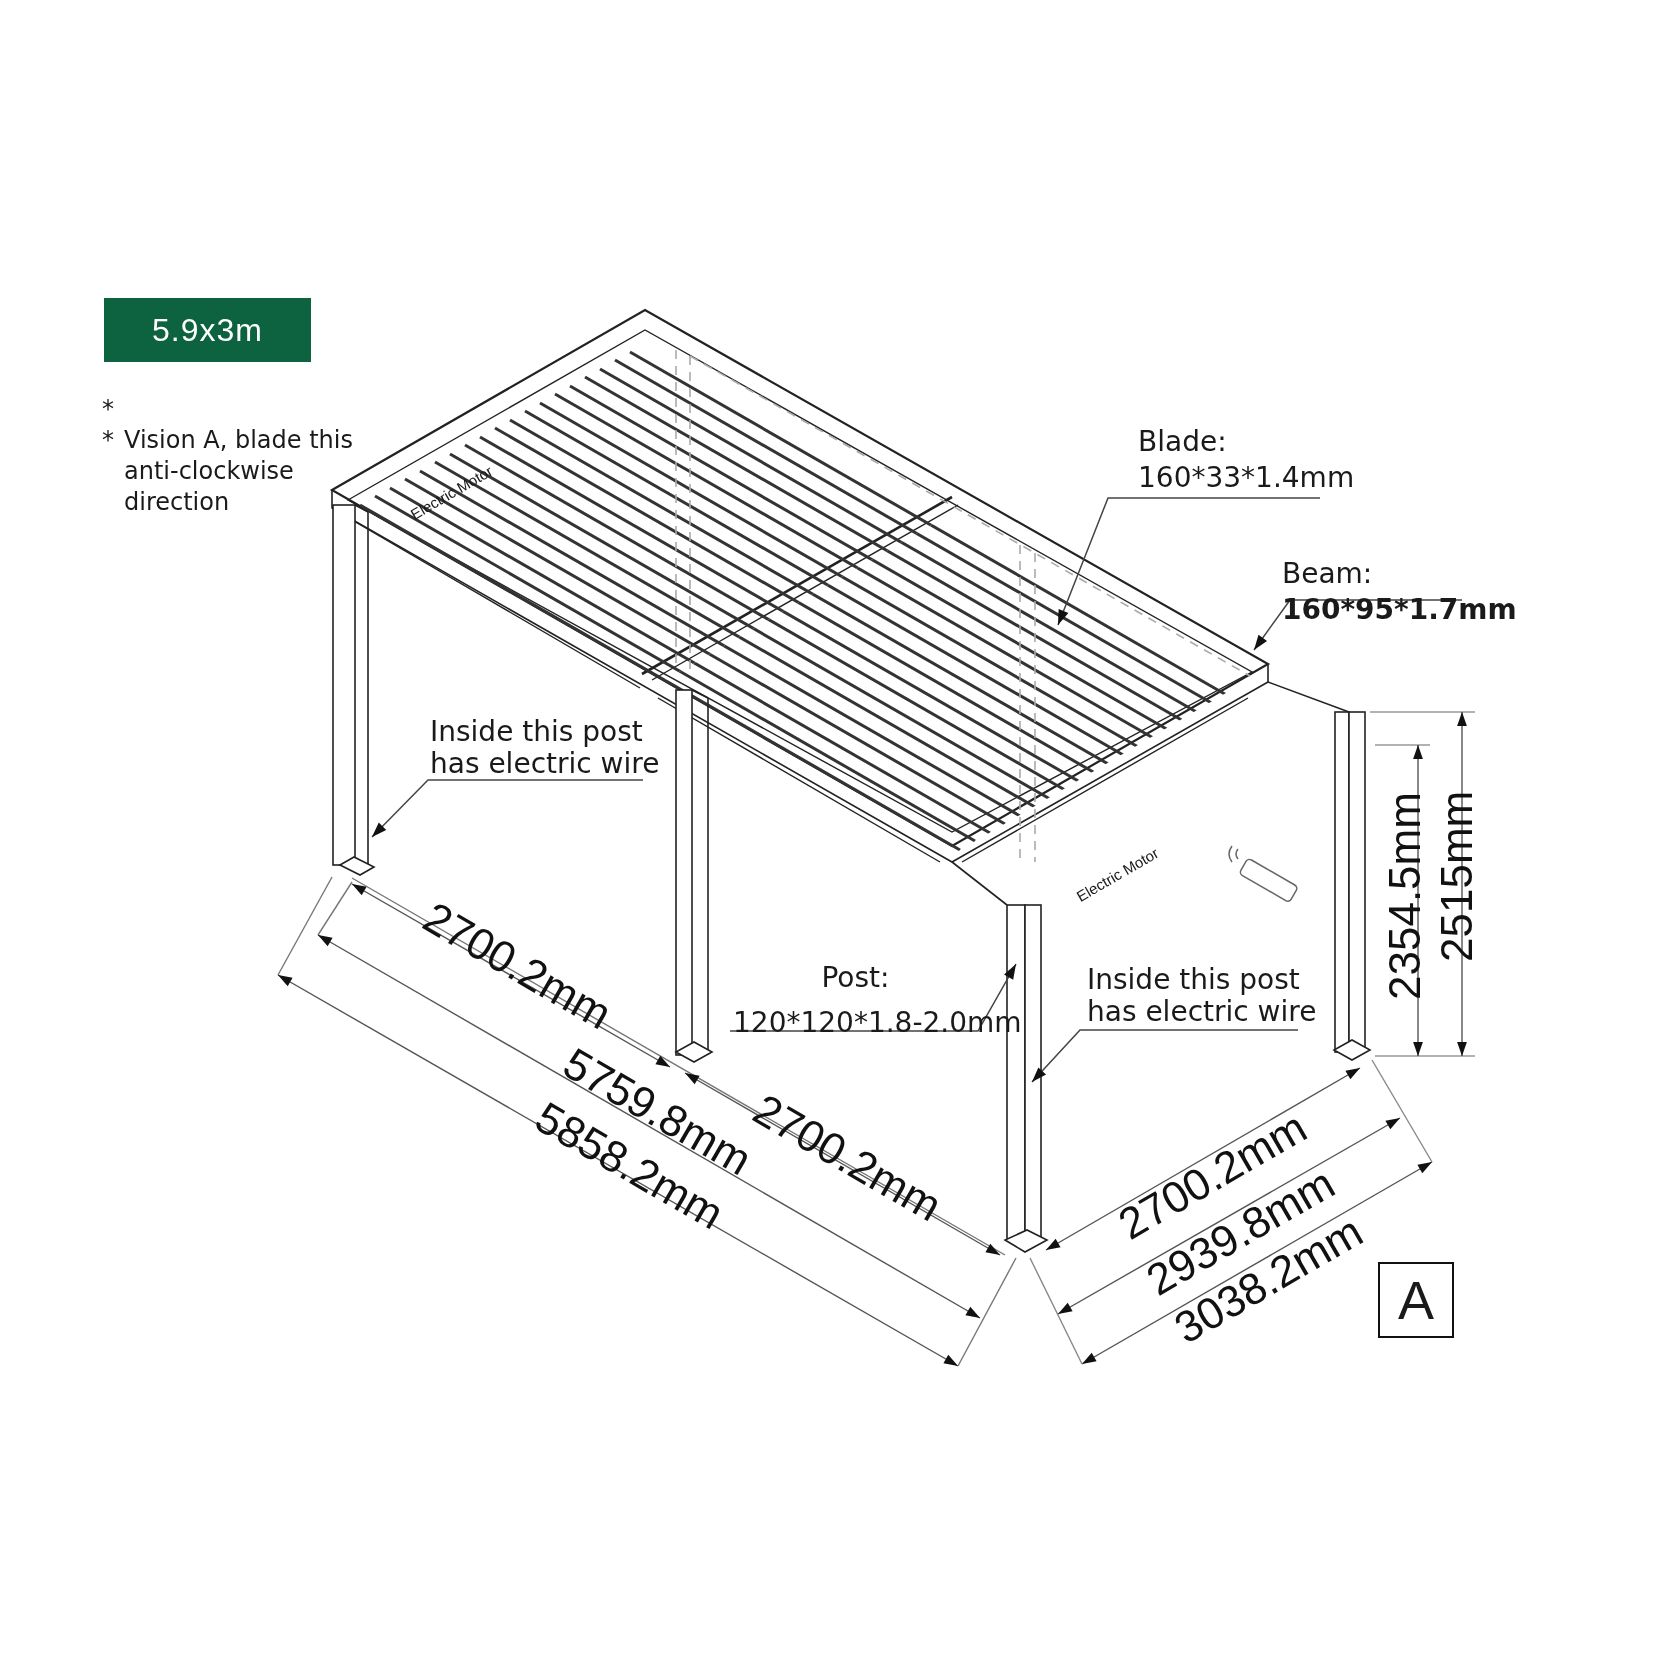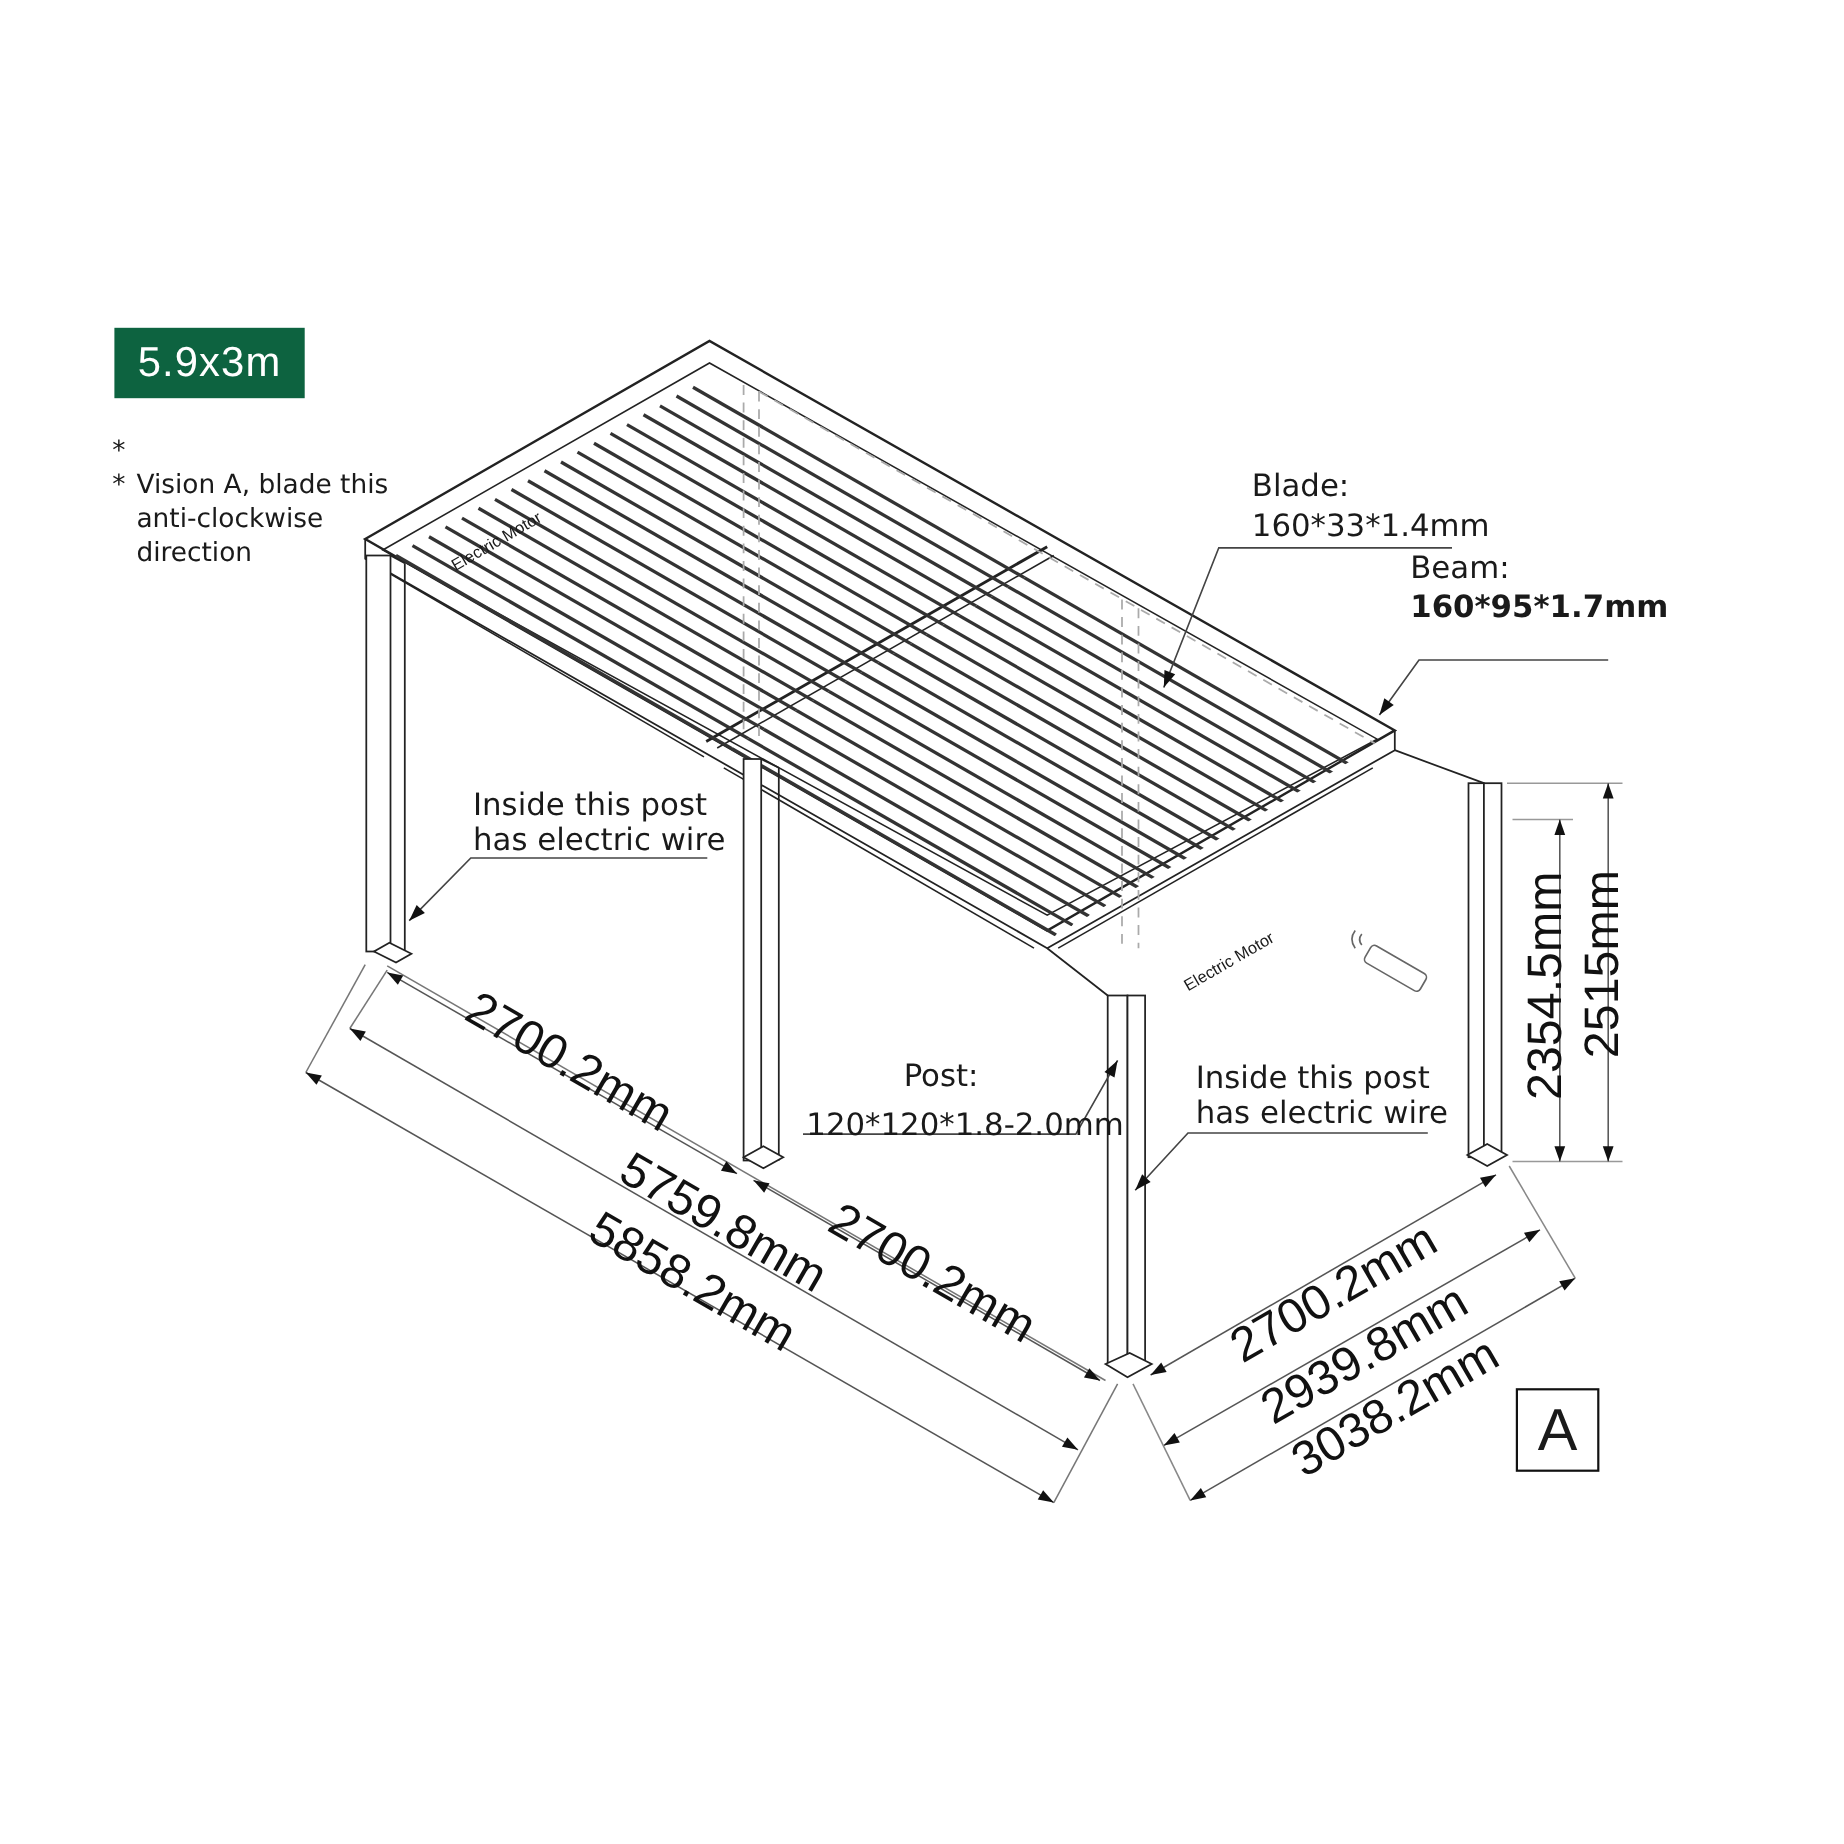--- a/index.html
+++ b/index.html
@@ -1,21 +1,21 @@
 <!DOCTYPE html>
 <html><head>
 <meta charset="utf-8">
 <style>
   html, body { margin: 0; padding: 0; background: #ffffff; }
   body { width: 1676px; height: 1676px; position: relative; overflow: hidden;
          font-family: "DejaVu Sans", sans-serif; color: #1a1a1a; }
-  .badge { position: absolute; left: 104px; top: 298px; width: 173px; height: 64px;
+  .badge { position: absolute; left: 104px; top: 298px; width: 207px; height: 64px;
            background: #0d6340; color: #ffffff; display: flex; align-items: center;
            justify-content: center; font-family: "Liberation Sans", sans-serif;
-           font-size: 38px; letter-spacing: 1px; }
+           font-size: 32px; letter-spacing: 1px; }
   .notes { position: absolute; left: 102px; top: 394px; font-size: 24px; line-height: 31px; }
   .note-row { display: flex; }
   .note-star { width: 22px; flex: none; }
   .note-text { white-space: pre-line; }
   svg.drawing { position: absolute; left: 0; top: 0; }
   .lbl { position: absolute; font-size: 28px; line-height: 32px; white-space: nowrap; }
   .lbl-sans { font-family: "Liberation Sans", sans-serif; }
   .dim { position: absolute; font-family: "Liberation Sans", sans-serif; font-size: 44px;
          white-space: nowrap; transform-origin: 0 0; color: #111; }
   .vision { position: absolute; left: 1378px; top: 1262px; width: 72px; height: 72px;
@@ -195,21 +195,21 @@
   <span>Electric Motor</span>
 </div>
 <div class="lbl lbl-sans" style="left:1070px;top:884px;font-size:15px;transform:rotate(-30deg);transform-origin:0 0;">
   <span>Electric Motor</span>
 </div>
 
 <div class="lbl" style="left:1138px;top:426px;">
   <div>Blade:</div>
   <div style="margin-top:4px;">160*33*1.4mm</div>
 </div>
-<div class="lbl" style="left:1282px;top:500px;">
+<div class="lbl" style="left:1282px;top:558px;">
   <div>Beam:</div>
   <div style="margin-top:4px;font-weight:bold;">160*95*1.7mm</div>
 </div>
 <div class="lbl" style="left:733px;top:962px;text-align:center;width:245px;">
   <div>Post:</div>
   <div style="margin-top:13px;">120*120*1.8-2.0mm</div>
 </div>
 <div class="lbl" style="left:430px;top:716px;">
   <div>Inside this post</div>
   <div>has electric wire</div>

